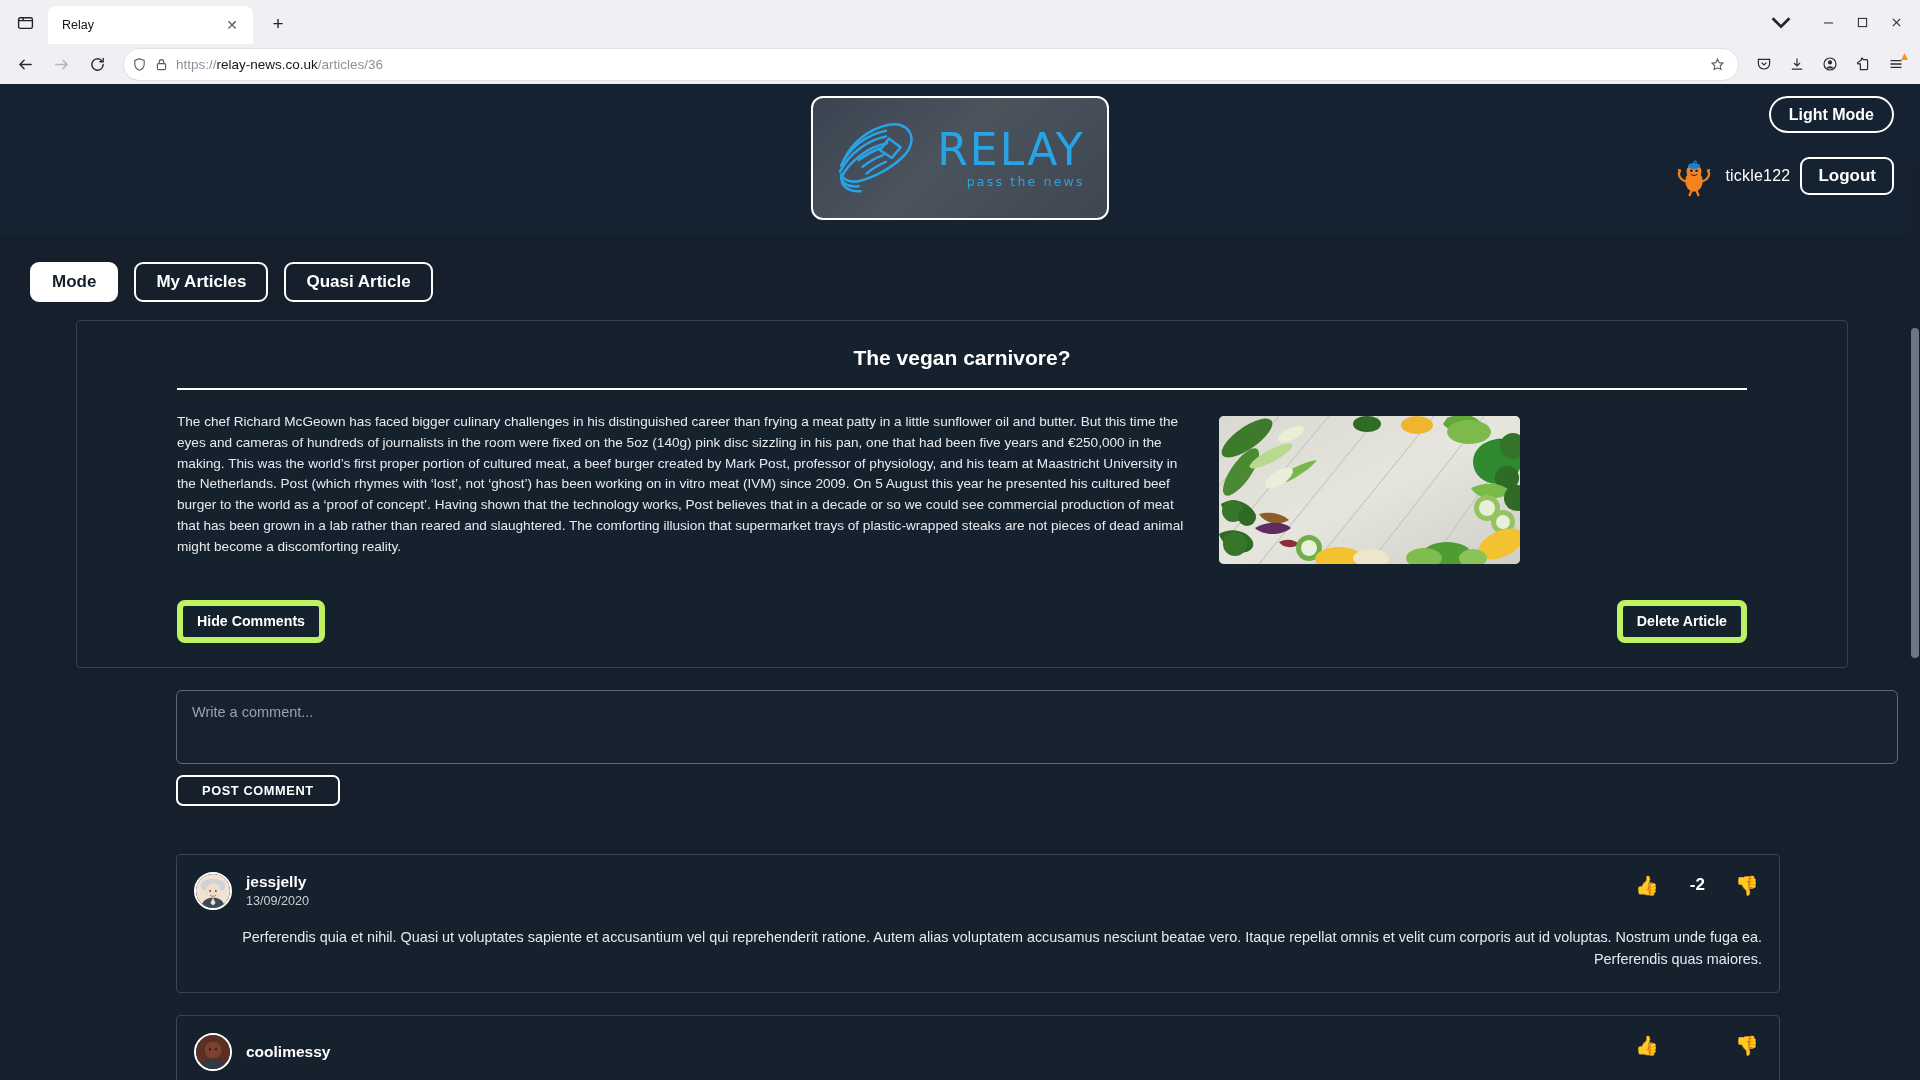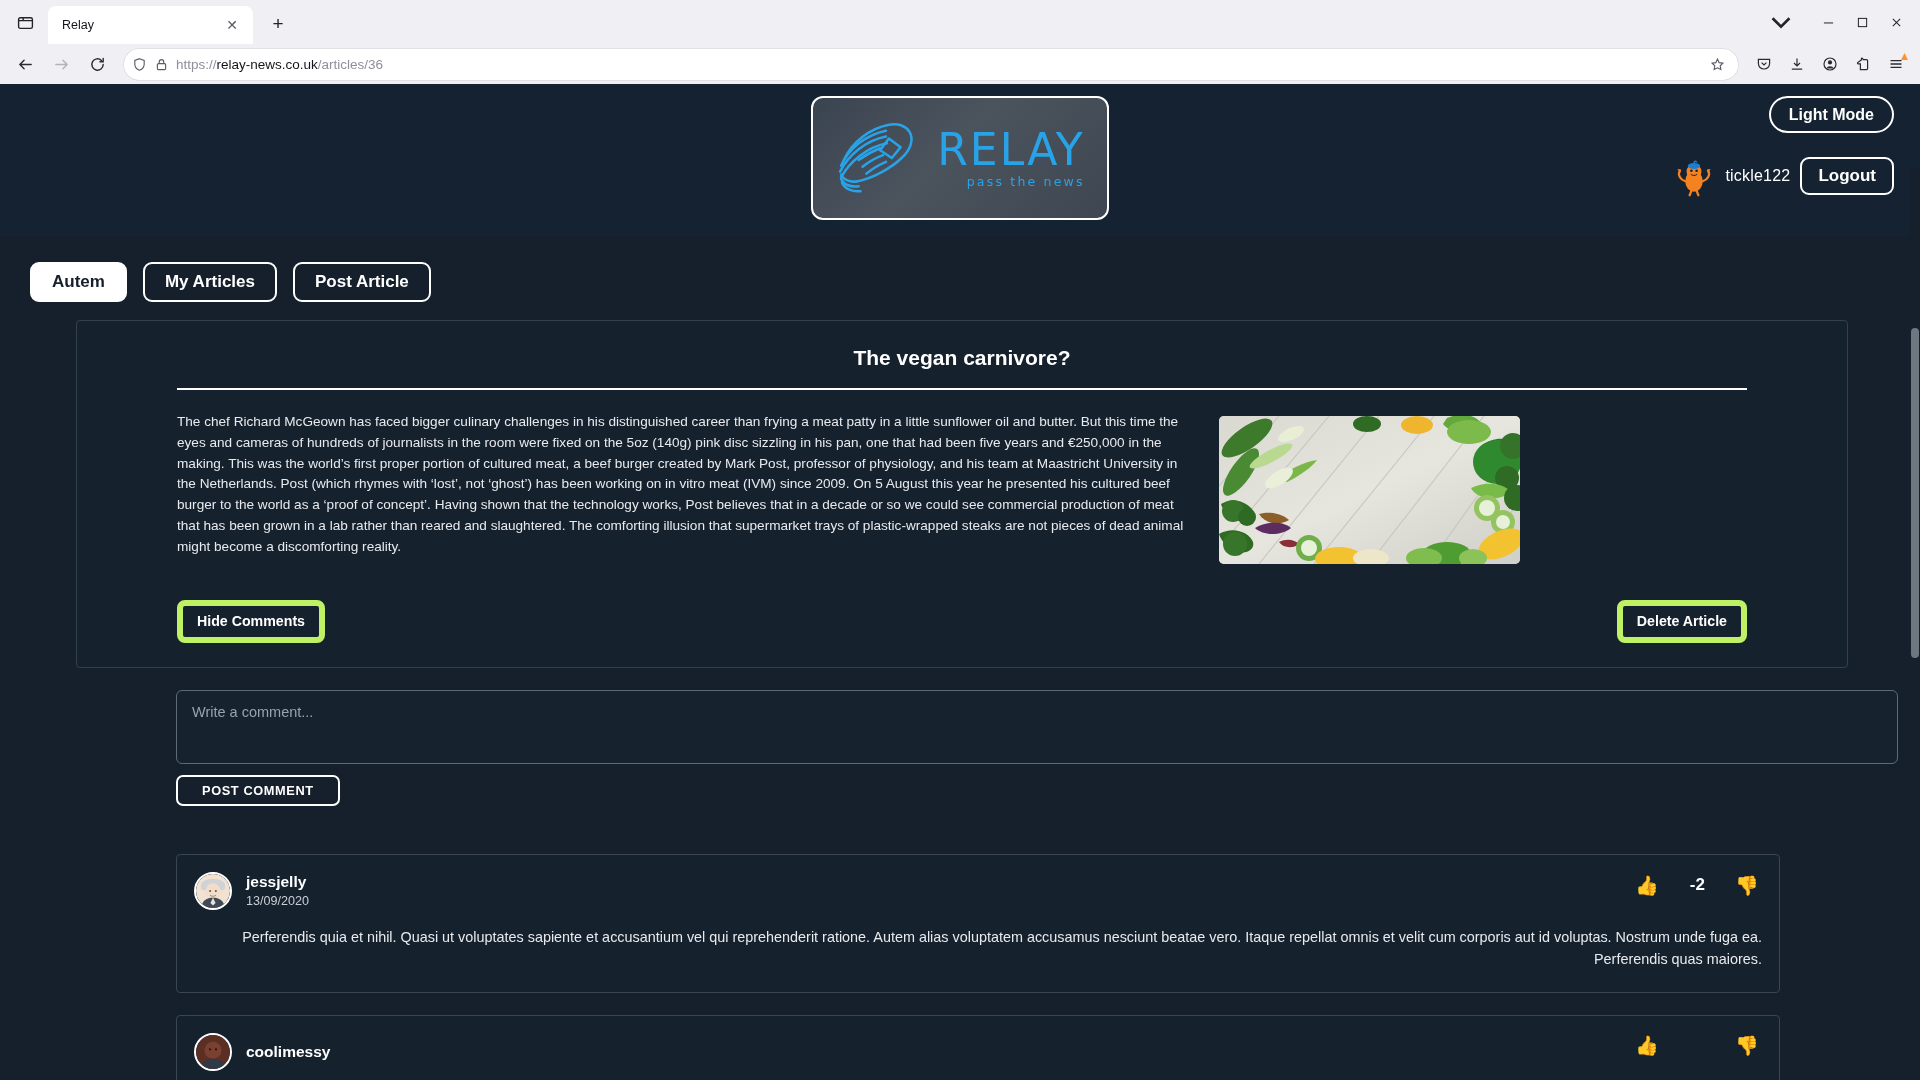--- a/index.html
+++ b/index.html
@@ -419,23 +419,23 @@
           <path d="M41 19l2-3-4 .5z" fill="#f58220"></path>
           <path d="M21 41l-2 5M27 41l2 5" stroke="#f58220" stroke-width="2.6" stroke-linecap="round"></path>
         </svg>
         <span class="username">tickle122</span>
         <button class="logout-btn">Logout</button>
       </div>
     </div>
   </div>
 
   <div class="nav-buttons">
-    <button class="nav-btn active">Autem</button>
+    <button class="nav-btn active">Mode</button>
     <button class="nav-btn">My Articles</button>
-    <button class="nav-btn">Post Article</button>
+    <button class="nav-btn">Quasi Article</button>
   </div>
 
   <div class="content-wrap">
     <div class="article-card">
 
       <div class="article-title">The vegan carnivore?</div>
       <div class="title-rule"></div>
 
       <div class="article-body">
         <div class="article-text">The chef Richard McGeown has faced bigger culinary challenges in his distinguished career than frying a meat patty in a little sunflower oil and butter. But this time the eyes and cameras of hundreds of journalists in the room were fixed on the 5oz (140g) pink disc sizzling in his pan, one that had been five years and €250,000 in the making. This was the world’s first proper portion of cultured meat, a beef burger created by Mark Post, professor of physiology, and his team at Maastricht University in the Netherlands. Post (which rhymes with ‘lost’, not ‘ghost’) has been working on in vitro meat (IVM) since 2009. On 5 August this year he presented his cultured beef burger to the world as a ‘proof of concept’. Having shown that the technology works, Post believes that in a decade or so we could see commercial production of meat that has been grown in a lab rather than reared and slaughtered. The comforting illusion that supermarket trays of plastic-wrapped steaks are not pieces of dead animal might become a discomforting reality.</div>

